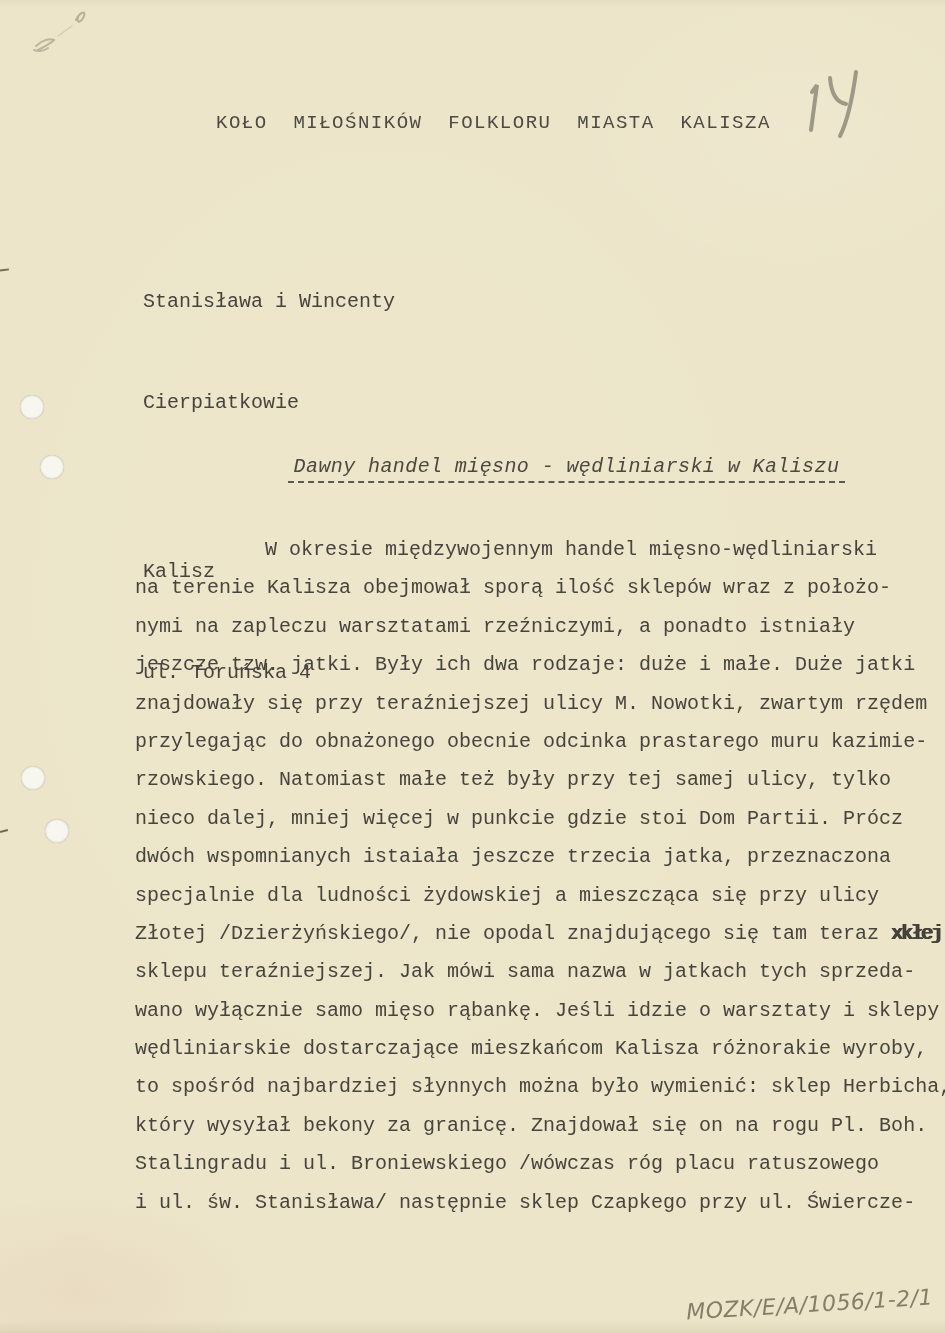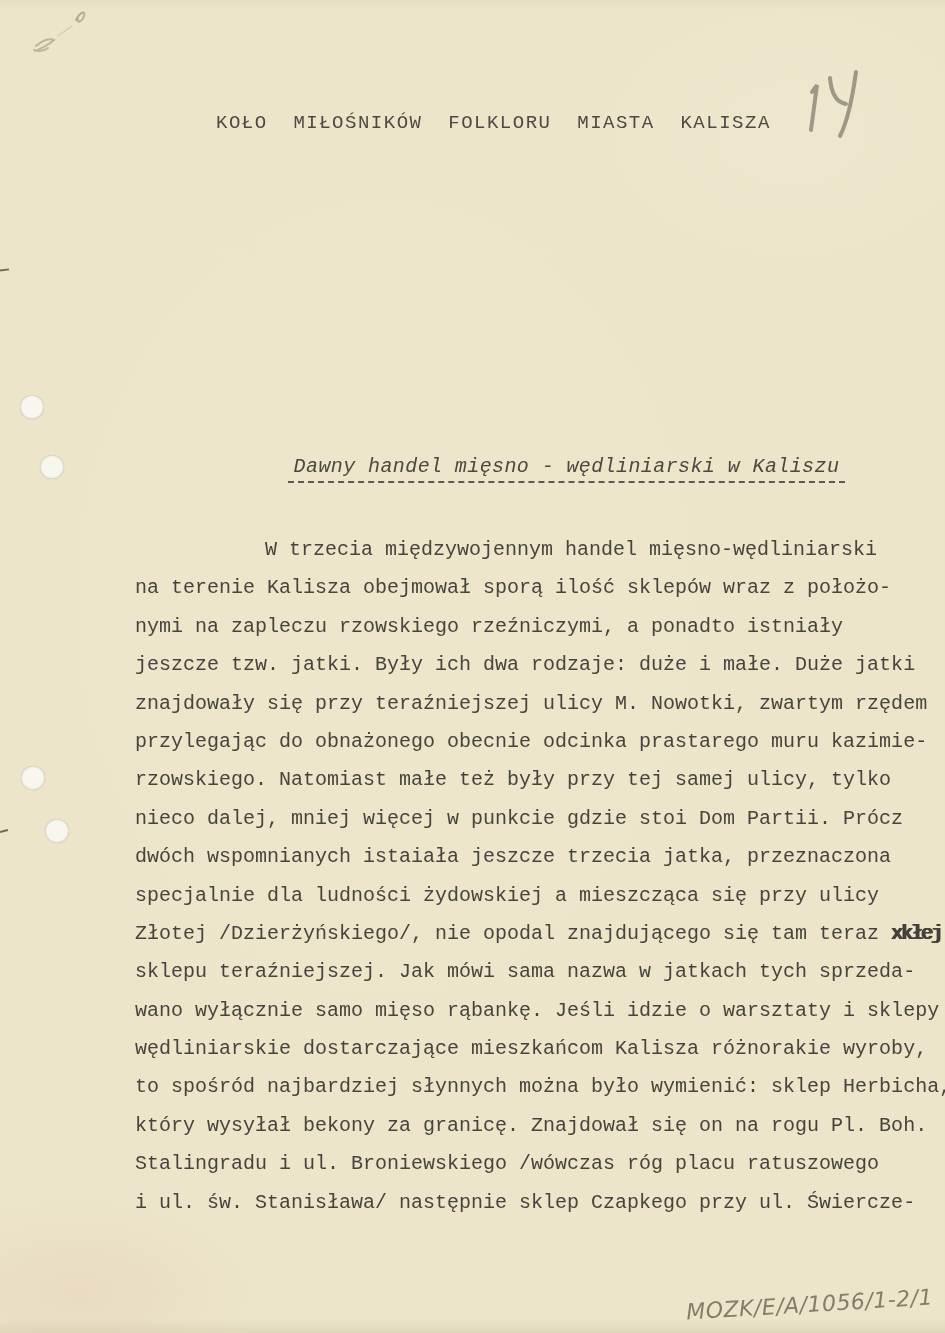--- a/index.html
+++ b/index.html
@@ -95,29 +95,36 @@
 
   <div class="header-line typed">KOŁO  MIŁOŚNIKÓW  FOLKLORU  MIASTA  KALISZA</div>
 
   <div class="hole h1"></div>
   <div class="hole h2"></div>
   <div class="hole h3"></div>
   <div class="hole h4"></div>
   <div class="speck s1"></div>
   <div class="speck s2"></div>
 
+  <div class="address typed">
+    <div>Stanisława i Wincenty</div>
+    <div>Cierpiatkowie</div>
+    <div class="gap"></div>
+    <div>Kalisz</div>
+    <div>ul. Toruńska 4</div>
+  </div>
 
   <div class="doc-title typed">
     <span class="u">Dawny handel mięsno - wędliniarski w Kaliszu</span>
   </div>
 
   <div class="body-text" id="body-container">
-      <div class="body-line indent"><span>W trzecia międzywojennym handel mięsno-wędliniarski</span></div>
+      <div class="body-line indent"><span>W okresie międzywojennym handel mięsno-wędliniarski</span></div>
       <div class="body-line"><span>na terenie Kalisza obejmował sporą ilość sklepów wraz z położo-</span></div>
-      <div class="body-line"><span>nymi na zapleczu rzowskiego rzeźniczymi, a ponadto istniały</span></div>
+      <div class="body-line"><span>nymi na zapleczu warsztatami rzeźniczymi, a ponadto istniały</span></div>
       <div class="body-line"><span>jeszcze tzw. jatki. Były ich dwa rodzaje: duże i małe. Duże jatki</span></div>
       <div class="body-line"><span>znajdowały się przy teraźniejszej ulicy M. Nowotki, zwartym rzędem</span></div>
       <div class="body-line"><span>przylegając do obnażonego obecnie odcinka prastarego muru kazimie-</span></div>
       <div class="body-line"><span>rzowskiego. Natomiast małe też były przy tej samej ulicy, tylko</span></div>
       <div class="body-line"><span>nieco dalej, mniej więcej w punkcie gdzie stoi Dom Partii. Prócz</span></div>
       <div class="body-line"><span>dwóch wspomnianych istaiała jeszcze trzecia jatka, przeznaczona</span></div>
       <div class="body-line"><span>specjalnie dla ludności żydowskiej a mieszcząca się przy ulicy</span></div>
       <div class="body-line"><span>Złotej /Dzierżyńskiego/, nie opodal znajdującego się tam teraz </span><span class="overstrike">xkłej</span></div>
       <div class="body-line"><span>sklepu teraźniejszej. Jak mówi sama nazwa w jatkach tych sprzeda-</span></div>
       <div class="body-line"><span>wano wyłącznie samo mięso rąbankę. Jeśli idzie o warsztaty i sklepy</span></div>

